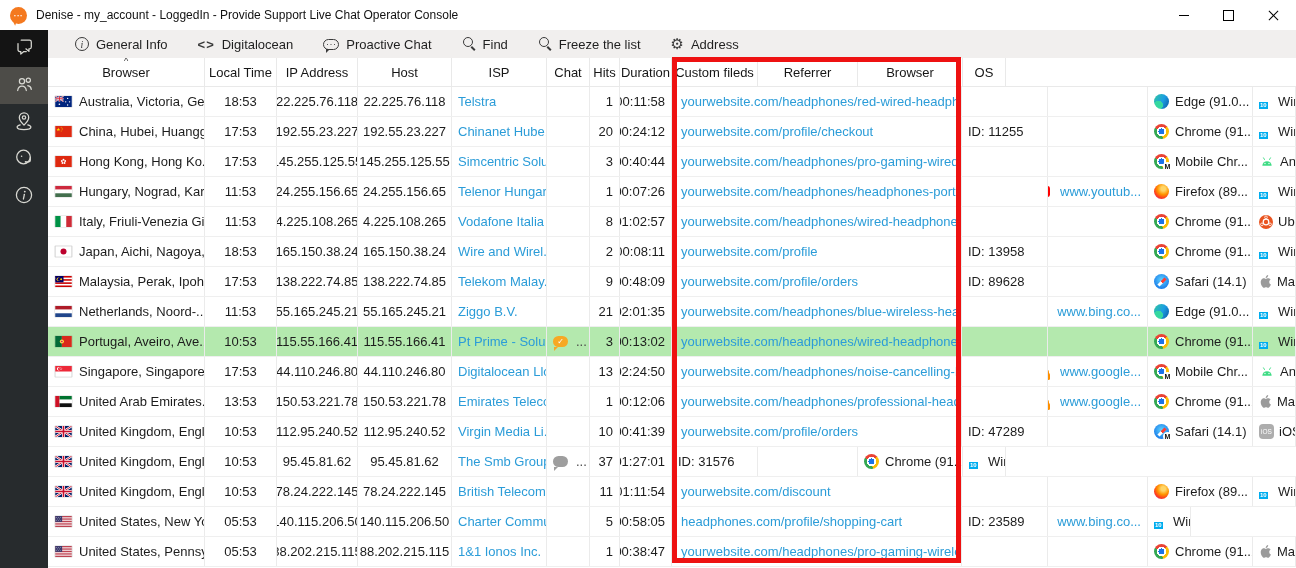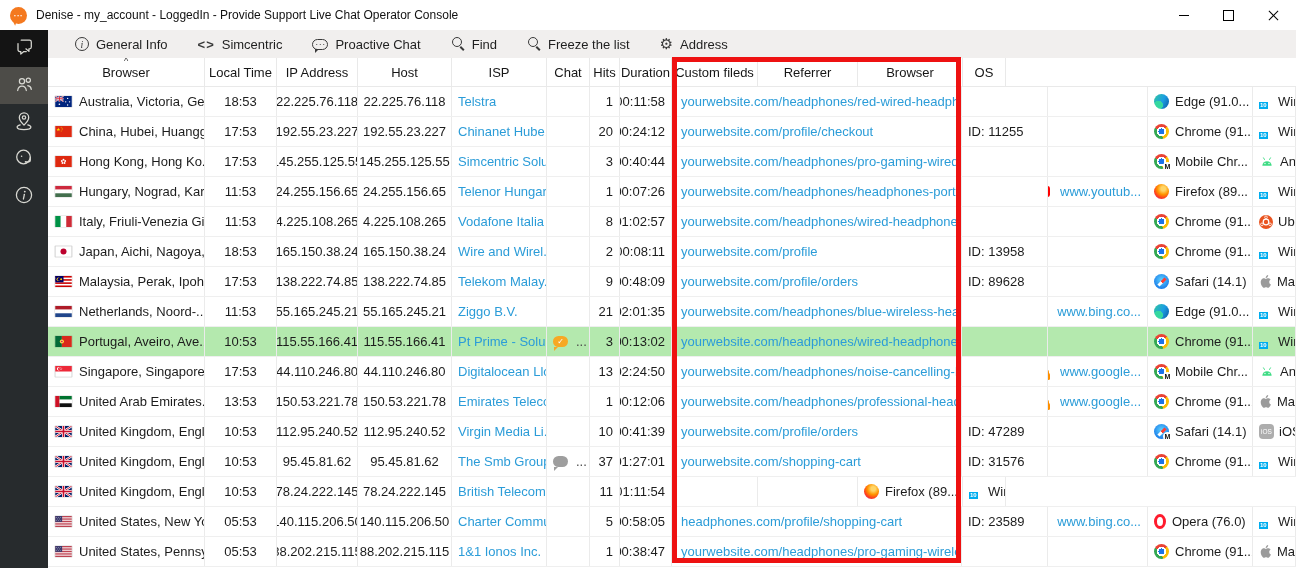--- a/index.html
+++ b/index.html
@@ -165,21 +165,21 @@
     <div class="content">
       <div class="toolbar" id="toolbar">
           <div class="tb-btn">
             <span>
               <span class="tb-ic tb-info">i</span>
             </span>
             <span>General Info</span>
           </div>
           <div class="tb-btn">
             <span><span class="tb-ic tb-code">&lt;&gt;</span></span>
-            <span>Simcentric</span>
+            <span>Digitalocean</span>
           </div>
           <div class="tb-btn">
             <span>
               <span class="tb-ic tb-bubble">···</span>
             </span>
             <span>Proactive Chat</span>
           </div>
           <div class="tb-btn">
             <span><span class="tb-ic tb-search"></span></span>
             <span>Find</span>
@@ -797,23 +797,20 @@
               <div class="td ac" style="width:94px">95.45.81.62</div>
               <div class="td al" style="width:95px">
                 <span class="link">The Smb Group</span>
               </div>
               <div class="td al gap5" style="width:43px">
                 <span class="ic ic-chat ic-chat-gray"></span>
                 <span class="dots">...</span>
               </div>
               <div class="td ar" style="width:30px">37</div>
               <div class="td ar" style="width:52px">01:27:01</div>
-              <div class="td al" style="width:290px">
-                <span style="padding-left:3px" class="link">yourwebsite.com/shopping-cart</span>
-              </div>
               <div class="td al" style="width:86px">ID: 31576</div>
               <div class="td ar gap5" style="width:100px"></div>
               <div class="td al gap6" style="width:105px">
                 <span class="ic ic-chrome"></span>
                 <span>Chrome (91...</span>
               </div>
               <div class="td al gap5" style="width:43px">
                 <span class="ic ic-win">
                   <i></i>
                   <i></i>
@@ -841,20 +838,23 @@
               </div>
               <div class="td ac" style="width:72px">10:53</div>
               <div class="td ac" style="width:81px">78.24.222.145</div>
               <div class="td ac" style="width:94px">78.24.222.145</div>
               <div class="td al" style="width:95px">
                 <span class="link">British Telecom...</span>
               </div>
               <div class="td al gap5" style="width:43px"></div>
               <div class="td ar" style="width:30px">11</div>
               <div class="td ar" style="width:52px">01:11:54</div>
+              <div class="td al" style="width:290px">
+                <span style="padding-left:3px" class="link">yourwebsite.com/discount</span>
+              </div>
               <div class="td al" style="width:86px"></div>
               <div class="td ar gap5" style="width:100px"></div>
               <div class="td al gap6" style="width:105px">
                 <span class="ic ic-firefox"></span>
                 <span>Firefox (89...</span>
               </div>
               <div class="td al gap5" style="width:43px">
                 <span class="ic ic-win">
                   <i></i>
                   <i></i>
@@ -903,24 +903,20 @@
               <div class="td al gap5" style="width:43px"></div>
               <div class="td ar" style="width:30px">5</div>
               <div class="td ar" style="width:52px">00:58:05</div>
               <div class="td al" style="width:290px">
                 <span style="padding-left:3px" class="link">headphones.com/profile/shopping-cart</span>
               </div>
               <div class="td al" style="width:86px">ID: 23589</div>
               <div class="td ar gap5" style="width:100px">
                 <span class="link" style="margin-left:5px">www.bing.co...</span>
               </div>
-              <div class="td al gap6" style="width:105px">
-                <span class="ic ic-opera"></span>
-                <span>Opera (76.0)</span>
-              </div>
               <div class="td al gap5" style="width:43px">
                 <span class="ic ic-win">
                   <i></i>
                   <i></i>
                   <i></i>
                   <i></i>
                   <b>10</b>
                 </span>
                 <span>Win</span>
               </div>

